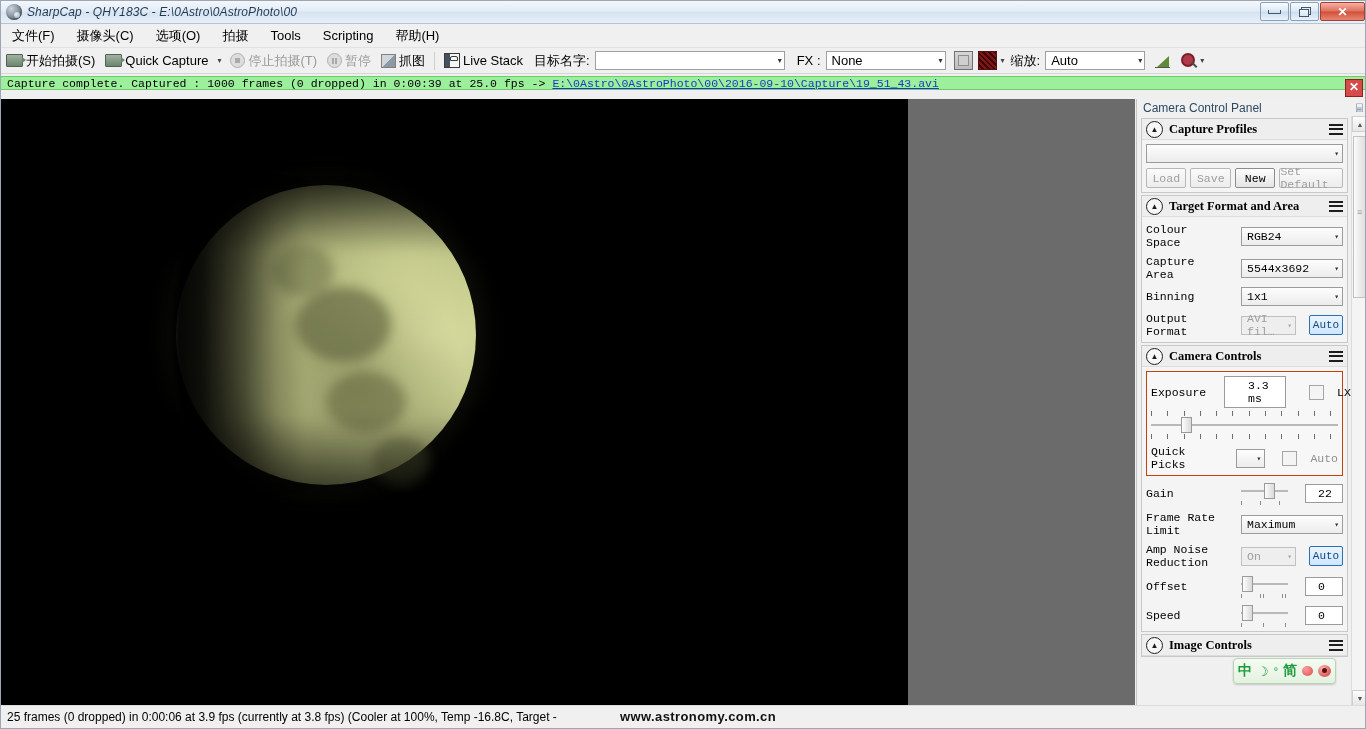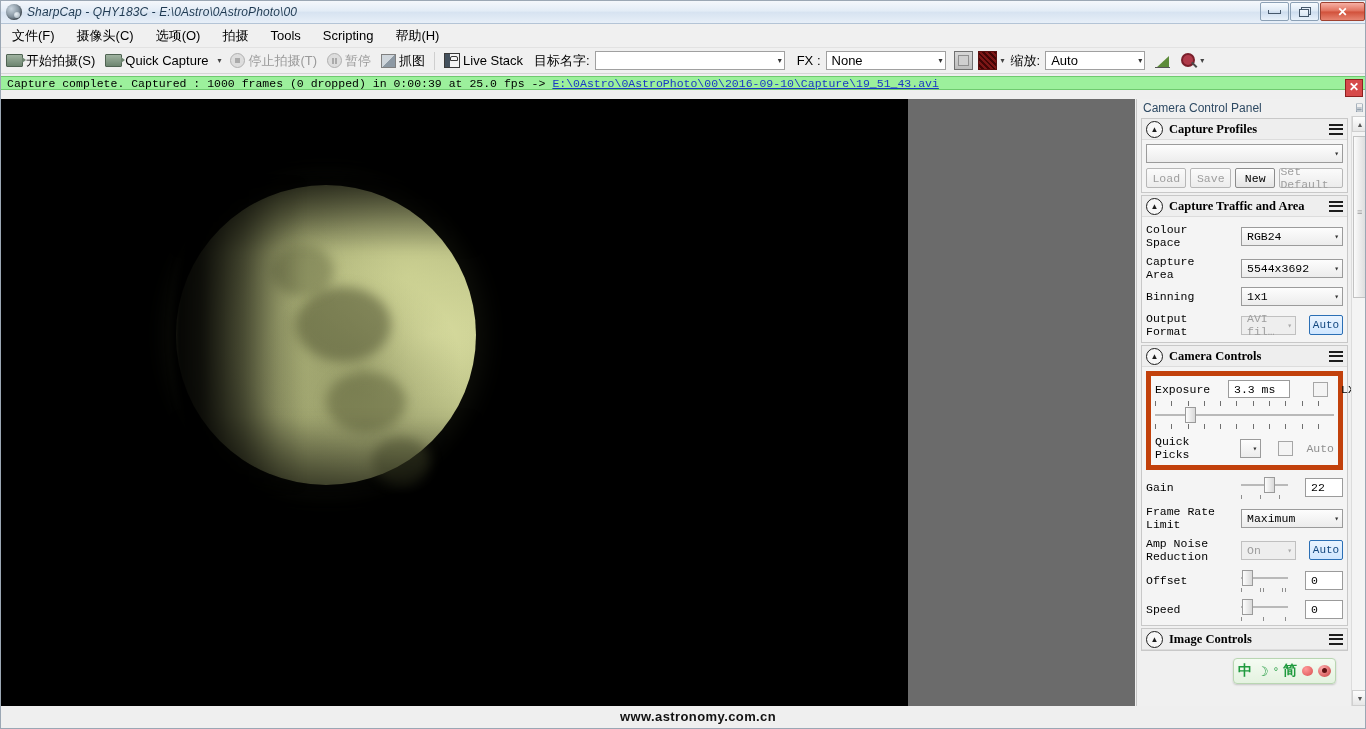--- a/index.html
+++ b/index.html
@@ -306,23 +306,23 @@
   }
   .rctl{ flex:1; }
   .auto-btn{
     width:34px;height:20px;flex:none; box-sizing:border-box;
     border:1px solid #2b6fb5; border-radius:2px;
     background:linear-gradient(to bottom,#eaf4ff,#cfe6ff);
     color:#13477f; font-family:"Liberation Mono", monospace; font-size:11px;
     display:flex;align-items:center;justify-content:center;
   }
   .txtbox{
-    height:18px;border:1px solid #9b9b9b;background:#fff;box-sizing:border-box;
+    height:32px;border:1px solid #9b9b9b;background:#fff;box-sizing:border-box;
     font-family:"Liberation Mono", monospace;font-size:11.5px;color:#000;
-    display:flex;align-items:center;padding-left:5px;
+    display:flex;align-items:center;padding-left:23px;
   }
   .chk{
     width:13px;height:13px;border:1px solid #a6a6a6;background:#f4f4f4;flex:none;
   }
   .slider{ position:relative; height:18px; flex:1; }
   .slider .track{
     position:absolute;left:0;right:0;top:8px;height:2px;background:#b9b9b9;
   }
   .slider .thumb{
     position:absolute; top:1px; width:11px;height:16px;
@@ -332,21 +332,21 @@
   .ticks{
     height:5px; position:relative; margin-top:0;
     background-image: repeating-linear-gradient(to right, #8d8d8d 0 1px, transparent 1px 19px);
     background-size: 19px 4px; background-repeat: repeat-x;
     background-position: left bottom;
   }
   .ticks.t2{ background-size:22px 4px; }
   .valbox{
     width:38px;height:19px;flex:none;border:1px solid #9b9b9b;background:#fff;
     box-sizing:border-box;font-family:"Liberation Mono",monospace;font-size:11.5px;
-    display:flex;align-items:center;padding-left:5px;color:#000;
+    display:flex;align-items:center;padding-left:12px;color:#000;
   }
   .exp-slider-wrap{ margin-top:3px; }
   .exp-ticks{
     height:5px;
     background-image: repeating-linear-gradient(to right, #6f6f6f 0 1px, transparent 1px 16.3px);
     background-position:left bottom; background-repeat:repeat-x;
   }
 
   
   .ime{
@@ -514,21 +514,21 @@
               <div class="btn">Save</div>
               <div class="btn enabled">New</div>
               <div class="btn" style="flex:1.6;">Set Default</div>
             </div>
           </div>
         </div>
 
         <div class="grp">
           <div class="grp-head">
             <span class="collapse">▲</span>
-            <span class="grp-title">Capture Traffic and Area</span>
+            <span class="grp-title">Target Format and Area</span>
             <span class="burger">
                 <i></i>
                 <i></i>
                 <i></i>
               </span>
           </div>
           <div class="grp-body">
             <div class="row" style="margin-top:2px;">
               <span class="rlabel">Colour Space</span>
               <div class="rctl">
@@ -574,21 +574,21 @@
             <span class="collapse">▲</span>
             <span class="grp-title">Camera Controls</span>
             <span class="burger">
                 <i></i>
                 <i></i>
                 <i></i>
               </span>
           </div>
           <div class="grp-body">
 
-            <div style="border:5px solid #c2410c;padding:4px;background:#f7f7f7;">
+            <div style="border:1px solid #c2410c;padding:4px;background:#f7f7f7;">
               <div class="row" style="margin-top:0;">
                 <span class="rlabel" style="width:60px;">Exposure</span>
                 <div class="txtbox" style="width:62px;flex:none;">3.3 ms</div>
                 <span class="chk" style="margin-left:10px;"></span>
                 <span class="rlabel" style="width:auto;">LX Mode</span>
               </div>
               <div class="exp-slider-wrap">
                 <div class="exp-ticks"></div>
                 <div class="slider">
                   <div class="track"></div>
@@ -695,15 +695,18 @@
 
   <div class="ime">
     <span class="z1">中</span>
     <span class="moonglyph">☽</span>
     <span class="z2">°</span>
     <span class="z3">简</span>
     <span class="dot1"></span>
     <span class="dot2"></span>
   </div>
 
+  <div class="statusbar">
+    <span class="st">25 frames (0 dropped) in 0:00:06 at 3.9 fps  (currently at 3.8 fps) (Cooler at 100%, Temp -16.8C, Target -</span>
+  </div>
   <div class="watermark">www.astronomy.com.cn</div>
 
 </div>
 
 </body></html>

